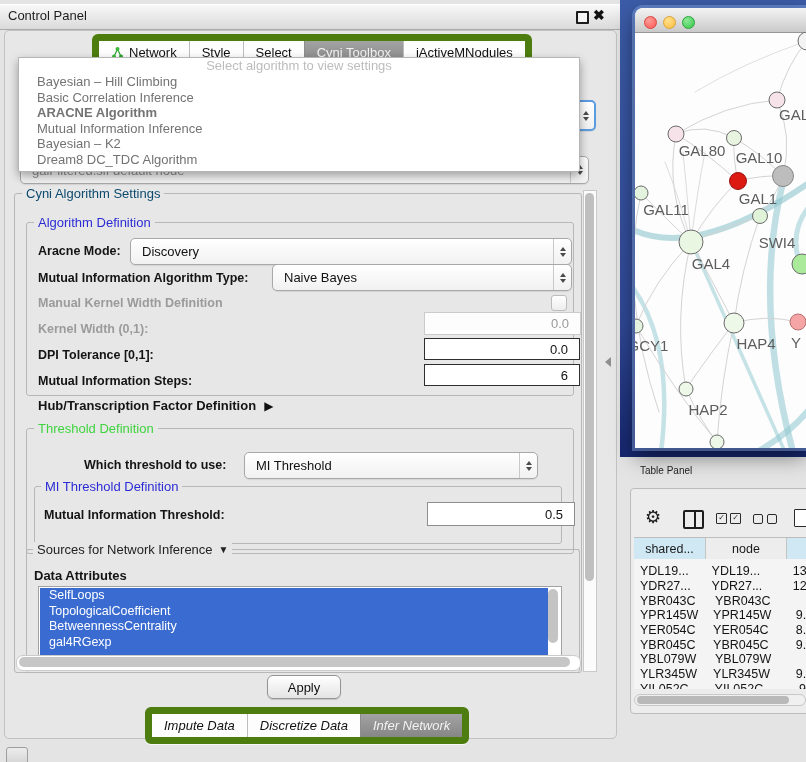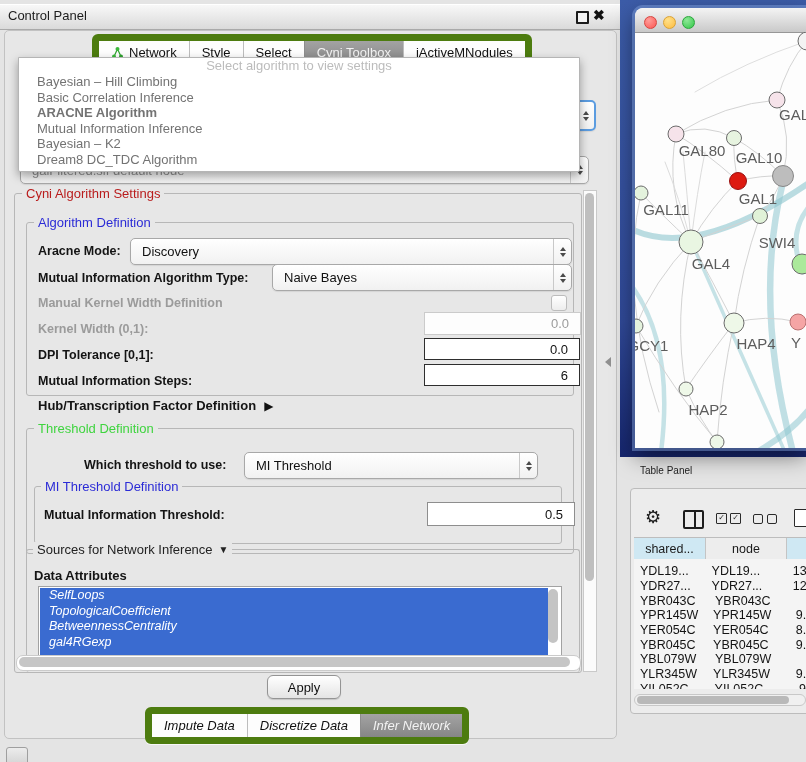--- a/index.html
+++ b/index.html
@@ -35,21 +35,21 @@
   .arr-up{width:0;height:0;border-left:3.5px solid transparent;border-right:3.5px solid transparent;border-bottom:4.5px solid #4a4a4a;}
   .arr-dn{width:0;height:0;border-left:3.5px solid transparent;border-right:3.5px solid transparent;border-top:4.5px solid #4a4a4a;}
   .field{background:#fff;border:1px solid #8e8e8e;display:flex;align-items:center;justify-content:flex-end;
          padding-right:11px;font-size:13px;color:#111;}
   .field-strong{border:1.5px solid #2e2e2e;}
   .field-dis{border:1px solid #cbcbcb;color:#9b9b9b;background:#fdfdfd;}
   .lbl{font-size:12.5px;font-weight:bold;color:#141414;white-space:nowrap;}
   .lbl-dis{color:#9b9b9b;}
   .group{border:1px solid #b7b7b7;border-radius:3px;}
   .gtitle{position:absolute;top:-8px;background:#e7e7e7;padding:0 4px;font-size:13px;white-space:nowrap;}
-  .blue{color:#2b2bd6;} .green{color:#3fd43f;} .dark{color:#b91c1c;}
+  .blue{color:#2b2bd6;} .green{color:#3fd43f;} .dark{color:#0c4a6e;}
   .checkbox{width:14px;height:14px;border:1px solid #bcbcbc;border-radius:3px;background:linear-gradient(#ffffff,#ededed);}
   
   .list-box{background:#fff;border:1px solid #a2a2a2;overflow:hidden;}
   .src-item{height:15.5px;line-height:15.5px;margin:0 13px 0 1px;background:#3a6bd0;color:#fff;
             font-size:12.5px;padding-left:9px;white-space:nowrap;}
   .src-filler{height:14px;margin:0 13px 0 1px;background:#3a6bd0;}
   .scroll-v{background:#fbfbfb;border:1px solid #c9c9c9;}
   .thumb{background:#bfbfbf;border-radius:5px;}
   .btn{background:linear-gradient(#ffffff,#e4e4e4);border:1px solid #949494;border-radius:6px;
        display:flex;align-items:center;justify-content:center;font-size:13px;color:#111;
@@ -206,21 +206,21 @@
     <span>0.5</span>
   </div>
 
   <div class="abs group" style="left:26px;top:549px;width:552px;height:122px;border-bottom:none;"></div>
   <div class="abs" style="left:33px;top:542px;background:#e7e7e7;padding:0 4px;display:flex;align-items:center;gap:6px;z-index:2;">
     <span style="font-size:13px;color:#222;">Sources for Network Inference</span>
     <span style="font-size:10px;color:#222;">▼</span>
   </div>
   <div class="abs lbl" style="left:34px;top:568px;font-size:13px;">Data Attributes</div>
   <div class="abs list-box" style="left:38px;top:586px;width:522px;height:68px;">
-    <div style="padding-top:1px;font-style:italic;">
+    <div style="padding-top:1px;">
         <div class="src-item">SelfLoops</div>
         <div class="src-item">TopologicalCoefficient</div>
         <div class="src-item">BetweennessCentrality</div>
         <div class="src-item">gal4RGexp</div>
       </div>
     <div class="src-filler"></div>
   </div>
   <div class="abs thumb" style="left:548px;top:589px;width:10px;height:54px;background:#c4c4c4;"></div>
 
   <div class="abs scroll-v" style="left:583px;top:190px;width:12px;height:480px;"></div>

